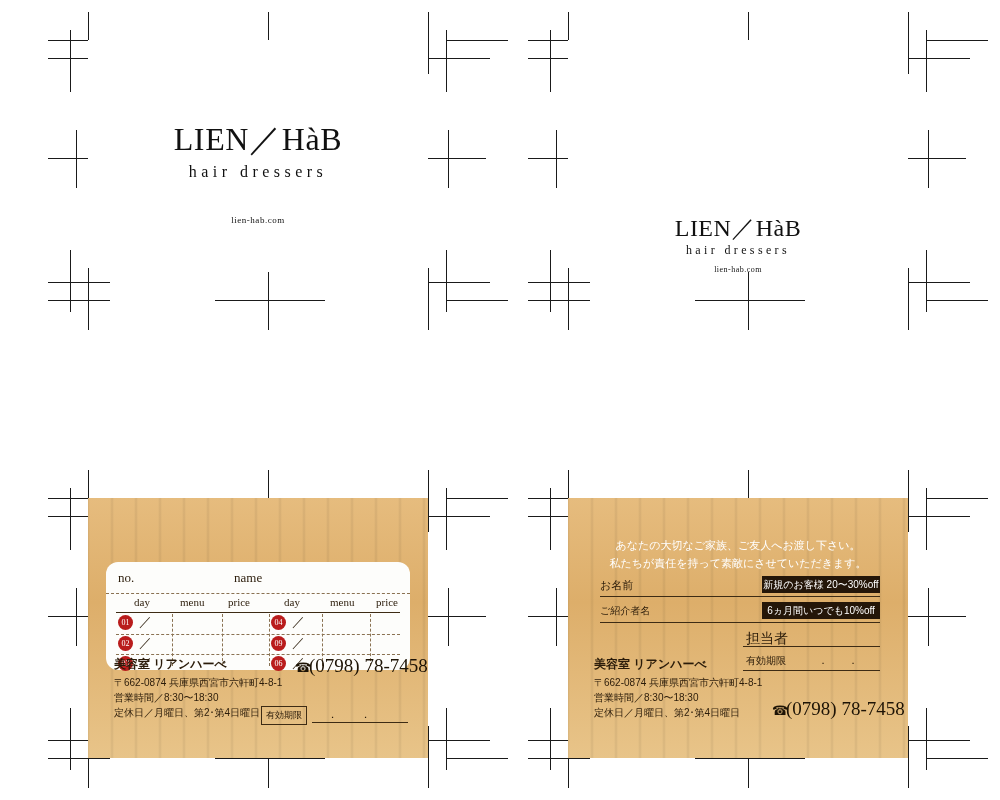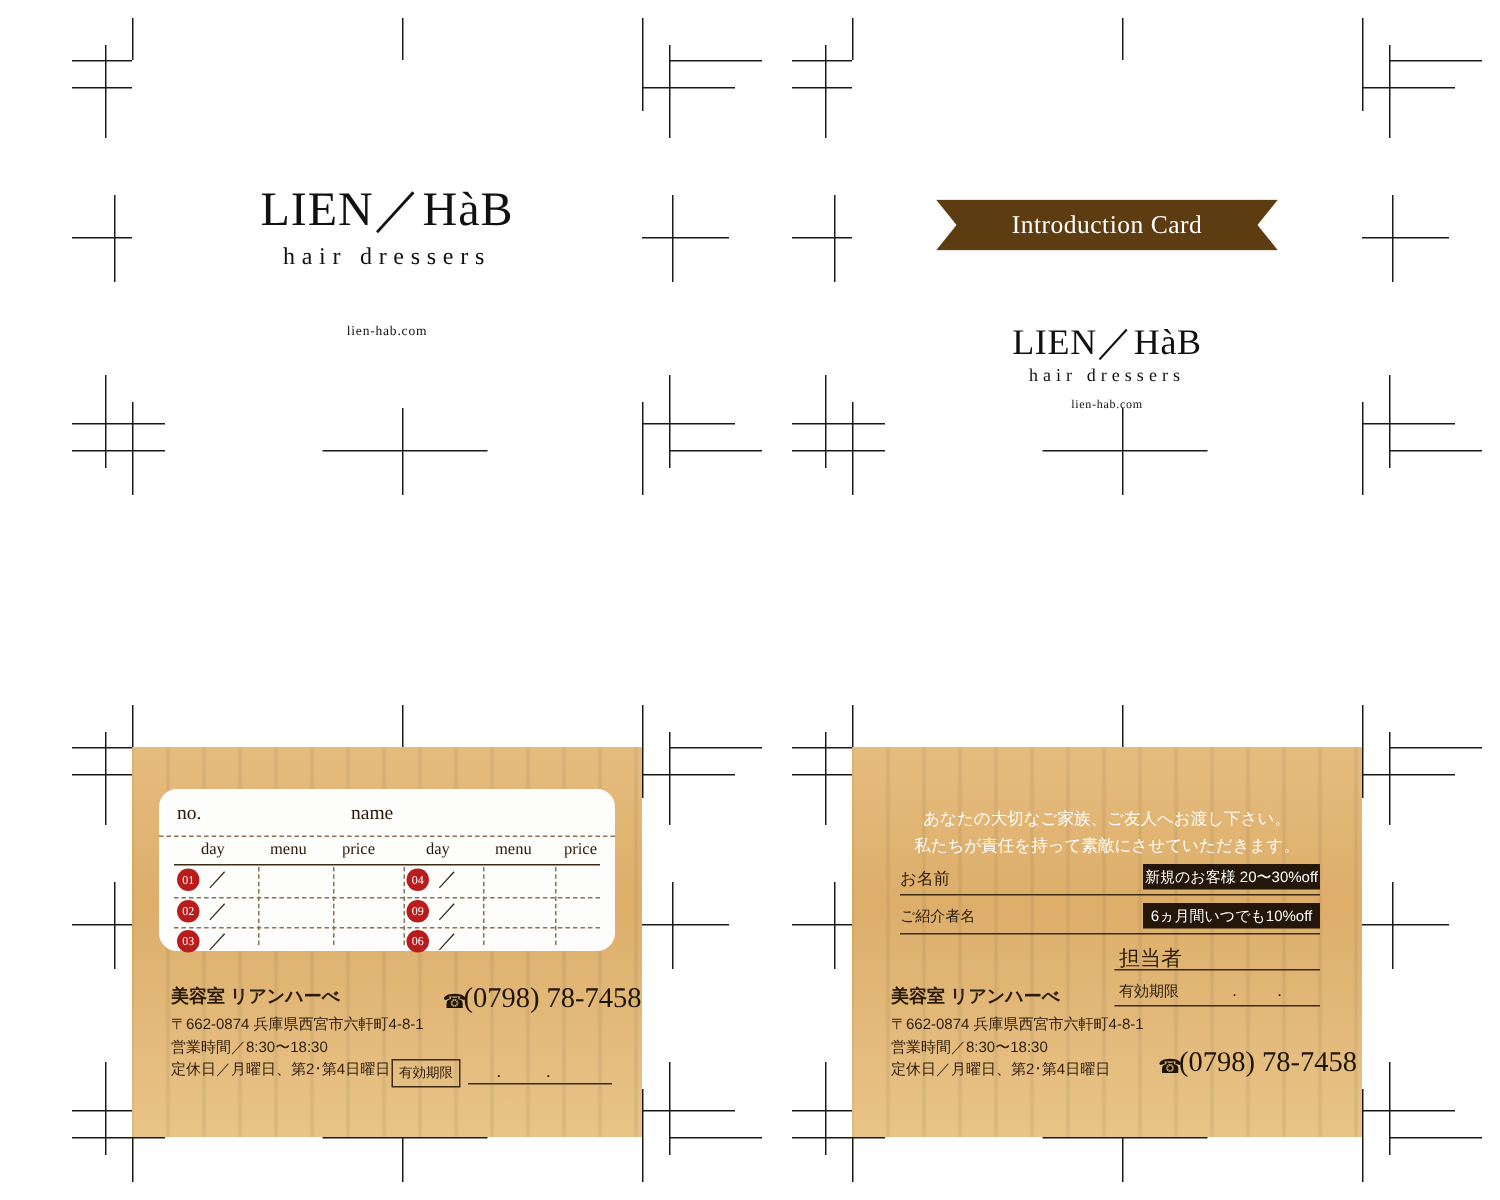--- a/index.html
+++ b/index.html
@@ -82,20 +82,21 @@
   .card-wood {
     background:
       repeating-linear-gradient(to right,
         rgba(0,0,0,0.07) 0px, rgba(0,0,0,0.00) 2px, rgba(0,0,0,0.00) 22px, rgba(0,0,0,0.07) 24px),
       linear-gradient(to bottom, #e6bc7e 0%, #ddae6a 40%, #e8c489 100%);
   }
   .inner-white {
     position: absolute;
     background: #fdfdfb;
     border-radius: 12px;
+    margin-top: 36px;
   }
 
   
   .jp { font-family: "Liberation Sans", sans-serif; color: #2a1b09; }
   .serif { font-family: "Liberation Serif", serif; }
 
   .dashed-h {
     position: absolute;
     border-top: 1px dashed #8a7252;
     width: 100%;
@@ -287,24 +288,20 @@
   <div class="crop v" style="left:926px; top:708px; height:62px;"></div>
   <div class="crop h" style="left:926px; top:758px; width:62px;"></div>
 
   <div class="card card-white" style="left:88px; top:40px; width:340px; height:218px;">
     <div class="logo-main" style="position:absolute; left:0; top:78px; width:100%; font-size:32px;">LIEN／HàB</div>
     <div class="logo-sub" style="position:absolute; left:0; top:123px; width:100%; font-size:16px;">hair dressers</div>
     <div class="logo-url" style="position:absolute; left:0; top:175px; width:100%; font-size:9px;">lien-hab.com</div>
   </div>
 
   <div class="card card-white" style="left:568px; top:40px; width:340px; height:218px;">
-    <div class="ribbon-wrap" style="left:56px; top:93px; width:228px; height:34px;">
-      <div class="ribbon-body"></div>
-      <div class="ribbon-label">Introduction Card</div>
-    </div>
     <div class="logo-main" style="position:absolute; left:0; top:172px; width:100%; font-size:24px;">LIEN／HàB</div>
     <div class="logo-sub" style="position:absolute; left:0; top:203px; width:100%; font-size:12px;">hair dressers</div>
     <div class="logo-url" style="position:absolute; left:0; top:225px; width:100%; font-size:8px;">lien-hab.com</div>
   </div>
 
   <div class="card card-wood" style="left:88px; top:498px; width:340px; height:260px;">
 
     <div class="inner-white" style="left:18px; top:28px; width:304px; height:108px;">
       <div class="serif" style="position:absolute; left:12px; top:8px; font-size:13px; color:#2a1b09;">no.</div>
       <div class="serif" style="position:absolute; left:128px; top:8px; font-size:13px; color:#2a1b09;">name</div>

